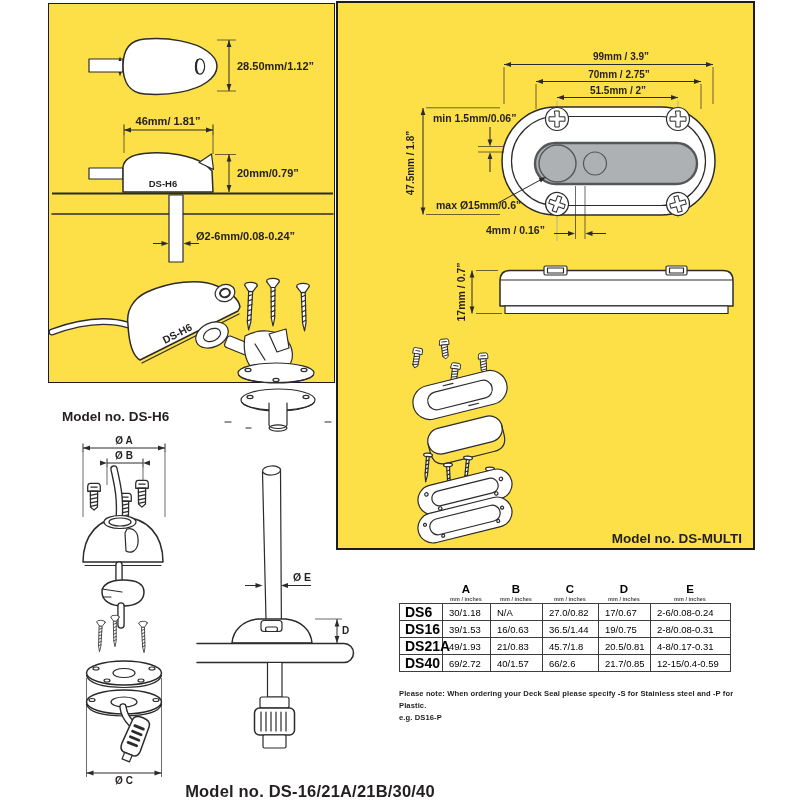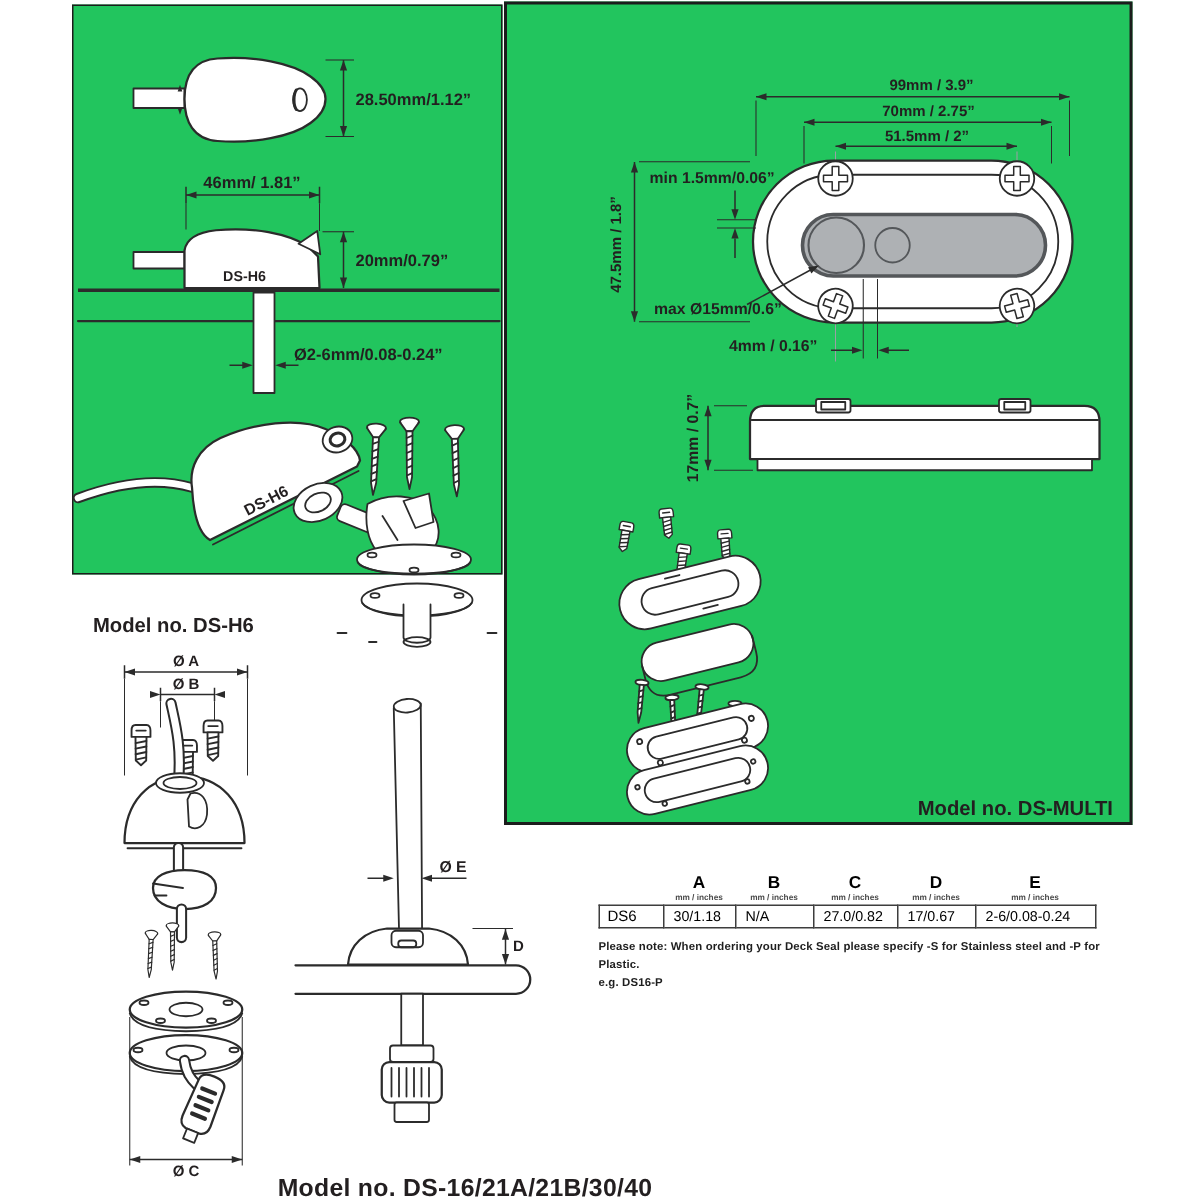--- a/index.html
+++ b/index.html
@@ -1,18 +1,18 @@
 <!DOCTYPE html>
 <html><head>
 <meta charset="utf-8">
 <style>
   *{margin:0;padding:0;box-sizing:border-box}
   html,body{width:800px;height:800px;background:#fff;font-family:"Liberation Sans",sans-serif}
   .page{position:relative;width:800px;height:800px;background:#fff;overflow:hidden}
-  .panel{position:absolute;border:1.7px solid #1c1c1c;background:#22c55e}
+  .panel{position:absolute;border:1.7px solid #1c1c1c;background:#fde047}
   #panel-dsh6{left:48px;top:3px;width:287px;height:380px}
   #panel-dsmulti{left:336px;top:1px;width:419px;height:549px;border-width:2.2px}
   .drw{position:absolute;left:0;top:0}
   svg{display:block;overflow:visible}
   .sw{fill:none;stroke:#2b2b2b;stroke-width:1.2;stroke-linecap:round;stroke-linejoin:round}
   .swf{fill:#ffffff;stroke:#2b2b2b;stroke-width:1.2;stroke-linecap:round;stroke-linejoin:round}
   .sw14{stroke-width:1.5}
   .thin{fill:none;stroke:#2b2b2b;stroke-width:0.7}
   .cl{fill:none;stroke:#9aa0a4;stroke-width:0.7}
   .dim{fill:none;stroke:#2b2b2b;stroke-width:1}
@@ -28,23 +28,23 @@
   .blabel{font-size:9.5px;font-weight:700}
   .gray-slot{fill:#aeb1b4;stroke:#54575a}
   
   .spec{position:absolute;left:399px;top:584px;width:345px}
   .spec-head{position:relative;height:19px}
   .sh{position:absolute;transform:translateX(-50%);text-align:center;line-height:1}
   .shl{display:block;font-size:11.5px;font-weight:600}
   .shu{display:block;font-size:5.5px;font-weight:600;color:#4a4a4a;margin-top:1px}
   .spec-tbl{border-collapse:collapse;table-layout:fixed;width:331px}
   .spec-tbl th,.spec-tbl td{border:1.5px solid #3d3d3d;height:15px;font-size:9.5px;padding:0 0 0 6px;text-align:left;vertical-align:middle;white-space:nowrap}
-  .spec-tbl th{font-weight:400;font-size:10px;padding-left:5px}
+  .spec-tbl th{font-weight:700;font-size:14px;padding-left:5px}
   .spec-tbl td{font-weight:400}
-  .note{margin-top:6px;font-size:7.6px;font-weight:600;color:#1e1e1e;line-height:1.55;letter-spacing:.1px}
+  .note{margin-top:16px;font-size:7.6px;font-weight:600;color:#1e1e1e;line-height:1.55;letter-spacing:.1px}
 </style>
 </head>
 <body>
 
 <div class="page">
 
   <svg width="0" height="0" style="position:absolute" aria-hidden="true">
     <defs>
       <path id="ar-r" d="M 0,0 L -7,-2.4 L -7,2.4 Z"></path>
       <path id="ar-l" d="M 0,0 L 7,-2.4 L 7,2.4 Z"></path>
@@ -440,20 +440,44 @@
         </colgroup>
       <tbody>
         <tr>
           <th>DS6</th>
           <td>30/1.18</td>
           <td>N/A</td>
           <td>27.0/0.82</td>
           <td>17/0.67</td>
           <td>2-6/0.08-0.24</td>
         </tr>
+        <tr>
+          <th>DS16</th>
+          <td>39/1.53</td>
+          <td>16/0.63</td>
+          <td>36.5/1.44</td>
+          <td>19/0.75</td>
+          <td>2-8/0.08-0.31</td>
+        </tr>
+        <tr>
+          <th>DS21A</th>
+          <td>49/1.93</td>
+          <td>21/0.83</td>
+          <td>45.7/1.8</td>
+          <td>20.5/0.81</td>
+          <td>4-8/0.17-0.31</td>
+        </tr>
+        <tr>
+          <th>DS40</th>
+          <td>69/2.72</td>
+          <td>40/1.57</td>
+          <td>66/2.6</td>
+          <td>21.7/0.85</td>
+          <td>12-15/0.4-0.59</td>
+        </tr>
       </tbody>
     </table>
     <div class="note">
       <div>Please note: When ordering your Deck Seal please specify -S for Stainless steel and -P for Plastic.</div>
       <div>e.g. DS16-P</div>
     </div>
   </div>
 
 </div>
 

